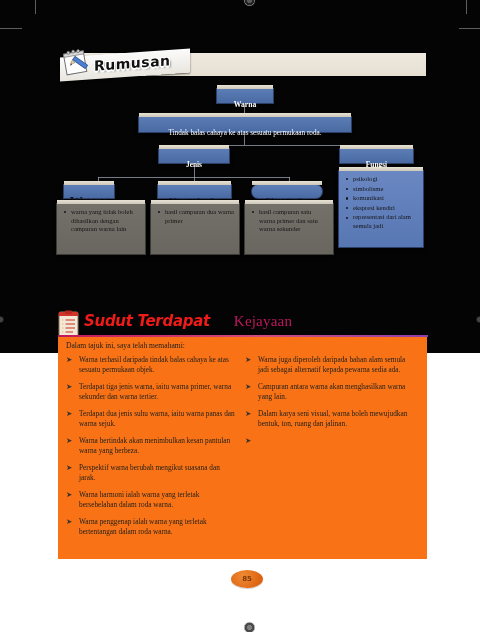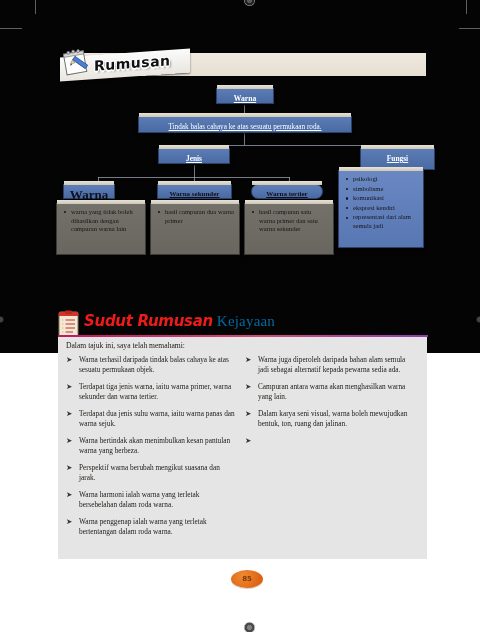--- a/index.html
+++ b/index.html
@@ -49,44 +49,44 @@
   
   .chart{position:absolute;left:0;top:85px;width:480px;height:185px;}
   .node{position:absolute;box-sizing:border-box;
         background:linear-gradient(#5b7cb4,#4a6aa4);
         border:1px solid #2b3f67;
         box-shadow:0 2px 3px rgba(0,0,0,.6);
         color:#ffffff;text-align:center;
         font-family:"Liberation Serif",serif;}
   .node .cap{position:absolute;left:0;top:-4px;width:100%;height:4px;
              background:linear-gradient(#e8e3d6,#cdc7b8);}
-  .node .txt{display:block;padding-top:2px;text-decoration:underline;}
+  .node .txt{display:block;padding-top:8px;}
   .subhead{background:linear-gradient(#5e7fb7,#4a6aa4);color:#10101e;font-weight:bold;}
   .detail{background:linear-gradient(#737169,#68665e);border:1px solid #3c3b36;
           color:#16161a;text-align:left;box-shadow:0 2px 3px rgba(0,0,0,.6);}
   .detail.blue{background:linear-gradient(#6a87c2,#5777b3);border:1px solid #2b3f67;}
   .detail ul{margin:0;padding:4px 4px 4px 14px;list-style:none;}
   .detail li{position:relative;font-size:6.6px;line-height:8.6px;margin-bottom:1px;}
   .detail li:before{content:"";position:absolute;left:-7px;top:3.2px;
                     width:2.3px;height:2.3px;border-radius:50%;background:#16161a;}
   .connector{position:absolute;background:#9aa3b3;opacity:.75;}
 
   
   .skk-head{position:absolute;left:58px;top:310px;width:260px;height:26px;}
   .clipboard{position:absolute;left:0;top:0;width:22px;height:27px;}
   .skk-title{position:absolute;left:26px;top:2px;white-space:nowrap;}
   .skk-red{font-family:"DejaVu Sans",sans-serif;font-weight:bold;font-style:italic;
            font-size:15px;color:#ee1b19;letter-spacing:-.3px;}
-  .skk-tan{font-family:"Liberation Serif",serif;font-size:15px;color:#0369a1;
-           letter-spacing:.2px;}
+  .skk-tan{font-family:"Liberation Serif",serif;font-size:15px;color:#be185d;
+           letter-spacing:.2px;margin-left:20px;}
   .skk-rule{position:absolute;left:58px;top:335px;width:370px;height:2px;
             background:linear-gradient(90deg,#c2185b 0%,#d14b7d 55%,#8b3fb0 100%);}
 
   .skk-panel{position:absolute;left:58px;top:337px;width:369px;height:222px;
-             background:#e5e5e5;}
+             background:#f97316;}
   .skk-intro{position:absolute;left:8px;top:4px;font-size:7.6px;color:#23201c;}
   .col{position:absolute;top:18px;width:170px;}
   .col.left{left:8px;}
   .col.right{left:187px;}
   .crit{position:relative;padding-left:13px;margin-bottom:7px;
         font-size:7.3px;line-height:10px;color:#23201c;text-align:left;}
   .crit .arw{position:absolute;left:0;top:0px;font-size:7.6px;color:#3a3430;}
 
   .pagenum{position:absolute;left:231px;top:570px;width:32px;height:18px;border-radius:50%;
            background:radial-gradient(circle at 38% 32%,#f08a33,#dd6312 75%);
@@ -149,21 +149,21 @@
     <div class="node" style="left:138px;top:31px;width:214px;height:17px;font-size:7.2px;line-height:17px;">
       <span class="cap"></span>
       <span class="txt">Tindak balas cahaya ke atas sesuatu permukaan roda.</span>
     </div>
 
     <div class="node" style="left:158px;top:63px;width:72px;height:16px;font-size:7.4px;font-weight:bold;line-height:16px;">
       <span class="cap"></span>
       <span class="txt">Jenis</span>
     </div>
 
-    <div class="node" style="left:360px;top:63px;width:75px;height:22px;font-size:7.4px;font-weight:bold;line-height:16px;">
+    <div class="node" style="left:339px;top:63px;width:75px;height:16px;font-size:7.4px;font-weight:bold;line-height:16px;">
       <span class="cap"></span>
       <span class="txt">Fungsi</span>
     </div>
 
     <div class="detail blue" style="position:absolute;left:338px;top:85px;width:84px;height:76px;">
       <span class="cap" style="position:absolute;left:0;top:-4px;width:100%;height:4px;background:linear-gradient(#e8e3d6,#cdc7b8);"></span>
       <ul>
         <li>psikologi</li>
         <li>simbolisme</li>
         <li>komunikasi</li>
@@ -218,21 +218,21 @@
         <line x1="4.5" y1="22" x2="5.2" y2="22"></line>
       </g>
       <g stroke="#c8422f" stroke-width="1.1">
         <line x1="7.5" y1="10" x2="17" y2="10"></line>
         <line x1="7.5" y1="14" x2="17" y2="14"></line>
         <line x1="7.5" y1="18" x2="17" y2="18"></line>
         <line x1="7.5" y1="22" x2="15" y2="22"></line>
       </g>
     </svg>
     <div class="skk-title">
-      <span class="skk-red">Sudut Rumusan</span>
+      <span class="skk-red">Sudut Terdapat</span>
       <span class="skk-tan">Kejayaan</span>
     </div>
   </div>
   <div class="skk-rule"></div>
 
   <div class="skk-panel">
     <div class="skk-intro">Dalam tajuk ini, saya telah memahami:</div>
 
     <div class="col left">
       <div class="crit"><span class="arw">➤</span><span>Warna terhasil daripada tindak balas cahaya ke atas sesuatu permukaan objek.</span></div>

